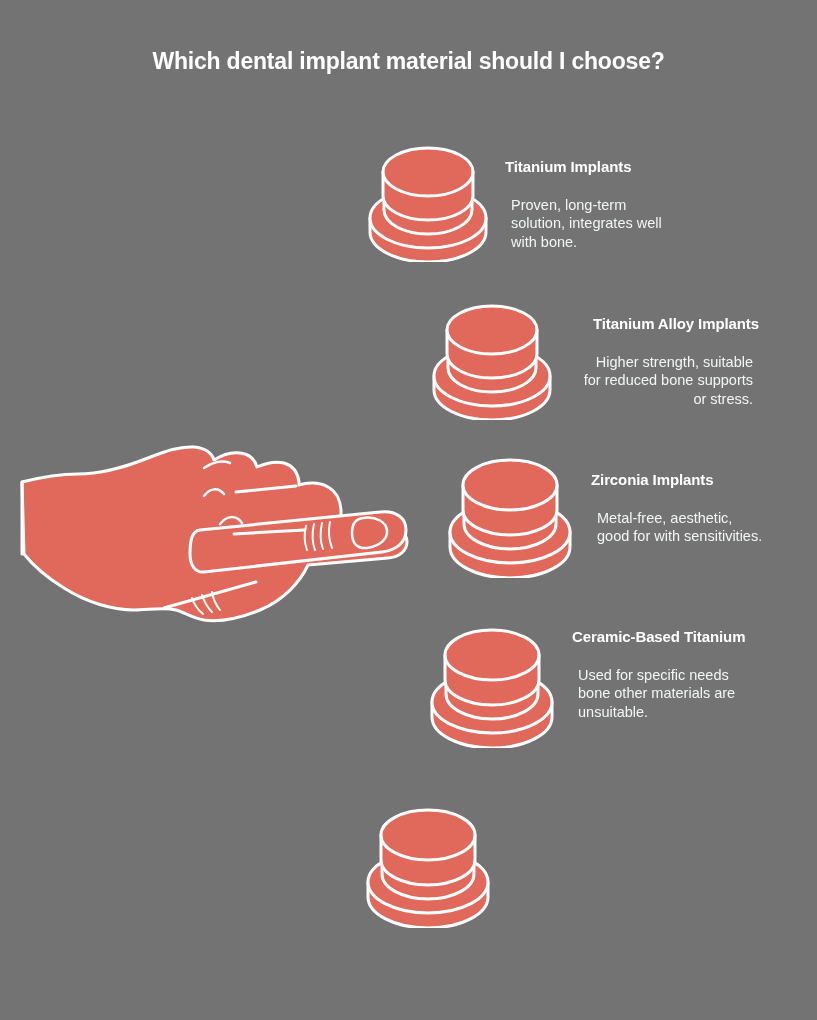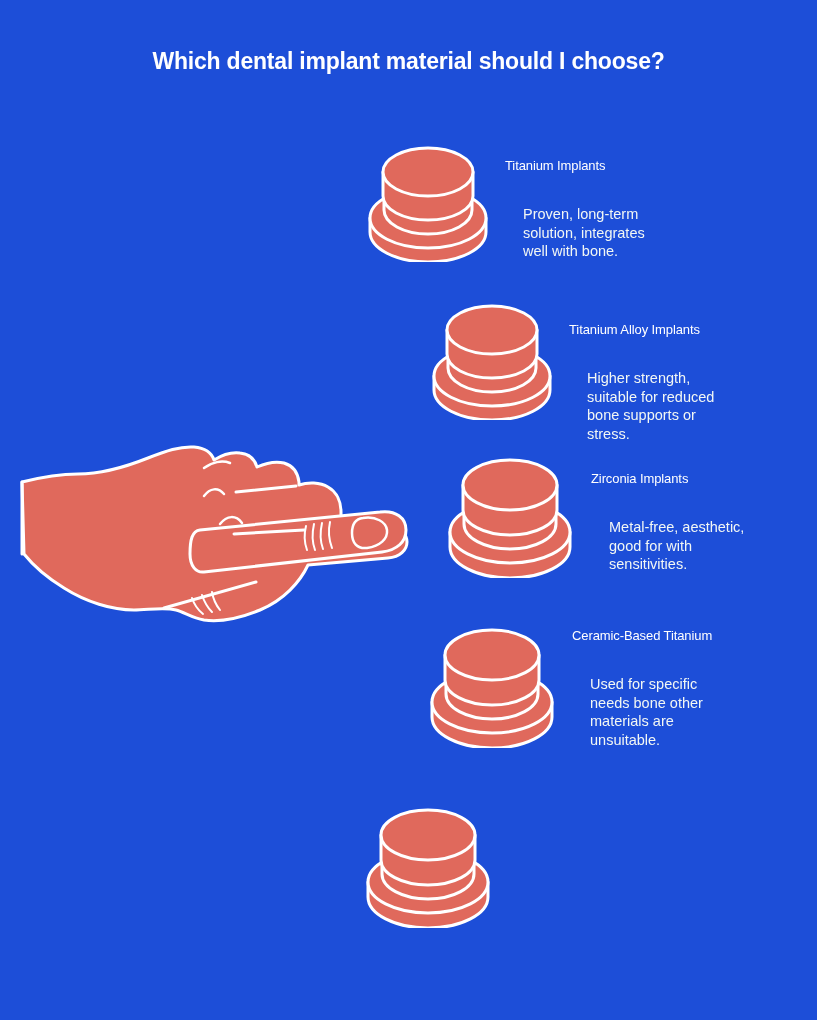--- a/index.html
+++ b/index.html
@@ -11,21 +11,21 @@
     height: 1020px;
     background: #8fbaa8;
     font-family: "Liberation Sans", sans-serif;
     overflow: hidden;
     position: relative;
   }
   #infographic {
     position: relative;
     width: 817px;
     height: 1020px;
-    background: #1d4ed8;
+    background: #737373;
     overflow: hidden;
   }
   
   .page-title {
     position: absolute;
     left: 0;
     top: 48px;
     width: 817px;
     text-align: center;
     color: #ffffff;
@@ -49,42 +49,42 @@
   .item-icon {
     position: absolute;
     left: 0;
     top: 0;
   }
   .item-text {
     position: absolute;
   }
   .item-title {
     color: #ffffff;
-    font-size: 13px;
-    font-weight: normal;
+    font-size: 15px;
+    font-weight: bold;
     line-height: 1.32;
     letter-spacing: -0.1px;
     margin: 0;
   }
   .item-desc {
     color: #f2f7f4;
     font-size: 14.5px;
     font-weight: normal;
     line-height: 1.28;
-    margin: 18px;
+    margin: 6px;
     padding-top: 13px;
   }
   
   #item-1 { left: 368px; top: 140px; width: 430px; height: 130px; }
   #item-1 .item-icon { width: 120px; height: 122px; }
   #item-1 .item-text { left: 137px; top: 17px; width: 180px; }
 
   #item-2 { left: 432px; top: 298px; width: 385px; height: 130px; }
   #item-2 .item-icon { width: 120px; height: 122px; }
-  #item-2 .item-text { left: 137px; top: 23px; width: 190px; }
+  #item-2 .item-text { left: 137px; top: 16px; width: 190px; text-align: right; }
 
   #item-3 { left: 448px; top: 452px; width: 369px; height: 135px; }
   #item-3 .item-icon { width: 124px; height: 126px; }
   #item-3 .item-text { left: 143px; top: 18px; width: 180px; }
 
   #item-4 { left: 430px; top: 622px; width: 387px; height: 140px; }
   #item-4 .item-icon { width: 124px; height: 126px; }
   #item-4 .item-text { left: 142px; top: 5px; width: 180px; }
 
   #item-5 { left: 366px; top: 802px; width: 451px; height: 140px; }

